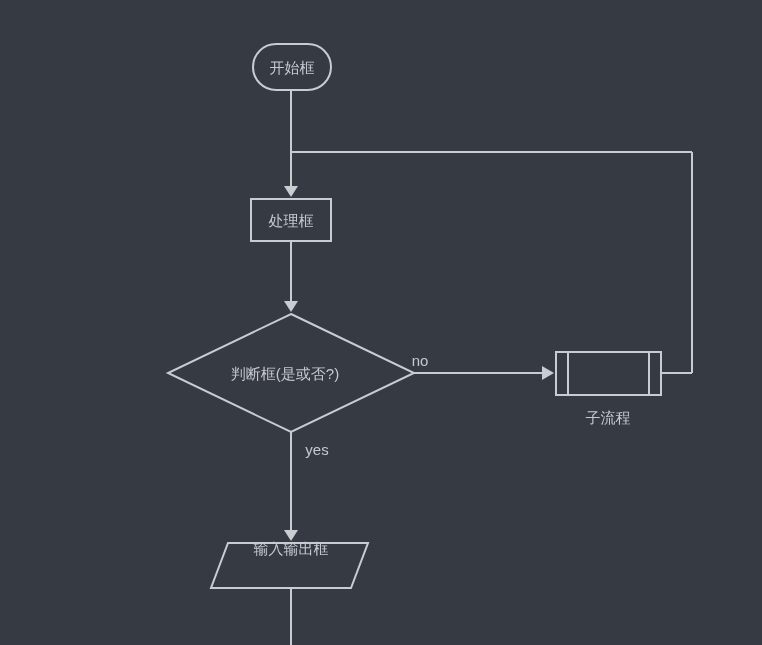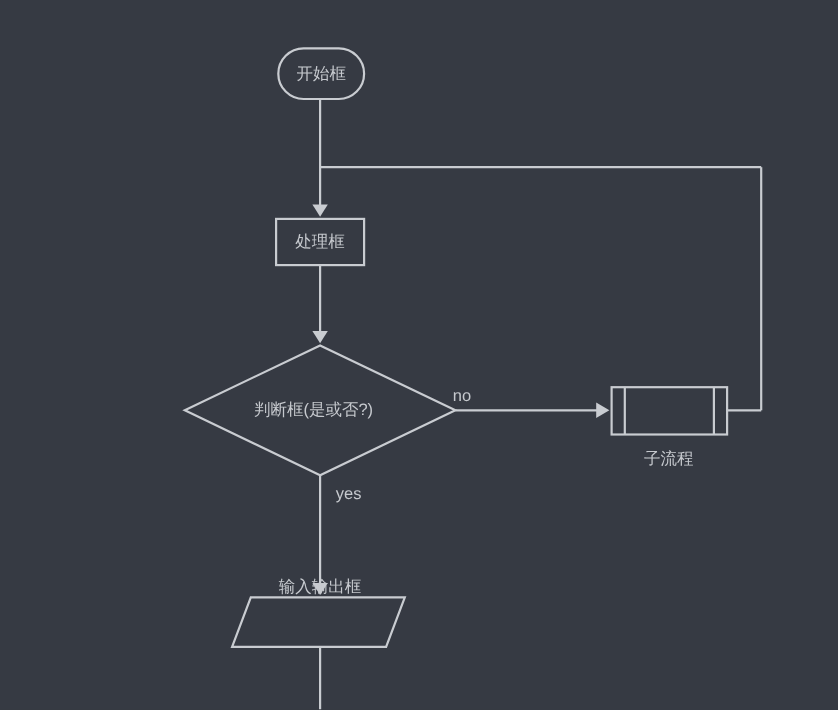--- a/index.html
+++ b/index.html
@@ -73,17 +73,17 @@
       <line class="shape" x1="568" y1="352" x2="568" y2="395"></line>
       <line class="shape" x1="649" y1="352" x2="649" y2="395"></line>
     </g>
     <polygon class="shape" points="228,543 368,543 351,588 211,588"></polygon>
   </svg>
 
   <div class="node-label" style="left:292px; top:67px;">开始框</div>
   <div class="node-label" style="left:291px; top:220px;">处理框</div>
   <div class="node-label" style="left:285px; top:373px;">判断框(是或否?)</div>
   <div class="node-label" style="left:608px; top:374px;margin-top:43px;">子流程</div>
-  <div class="node-label" style="left:291px; top:534px;text-align:right;">输入输出框</div>
+  <div class="node-label" style="left:291px; top:548px;text-align:right;">输入输出框</div>
   <div class="edge-label" style="left:420px; top:360px;">no</div>
   <div class="edge-label" style="left:317px; top:449px;">yes</div>
 
 </div>
 
 </body></html>

